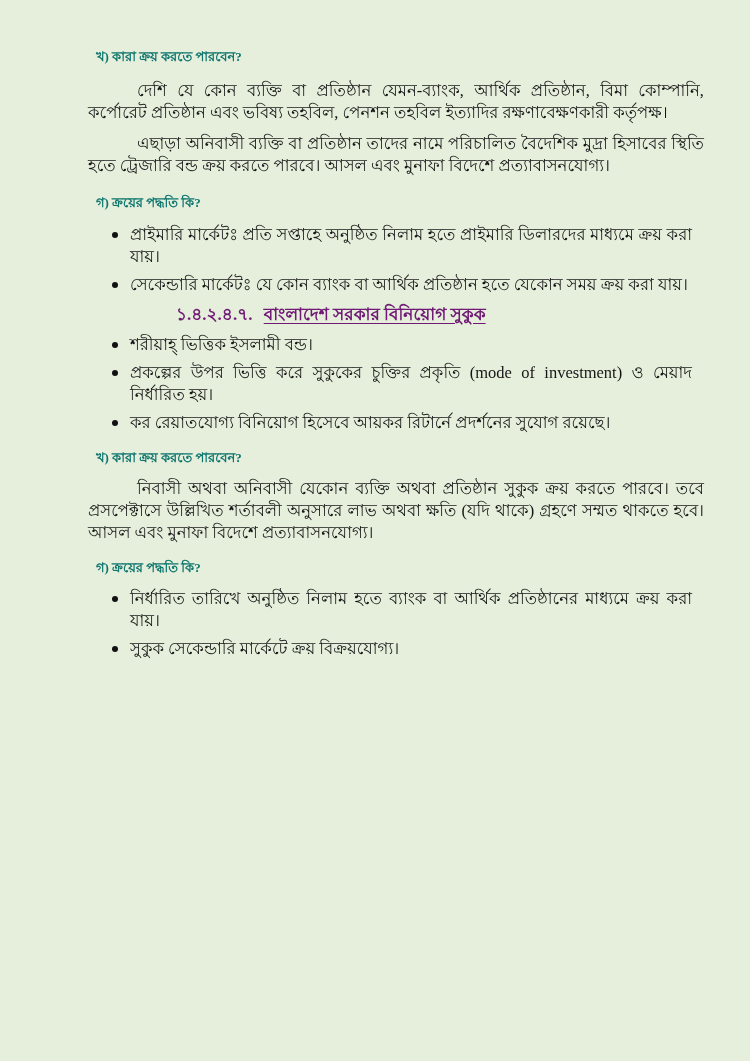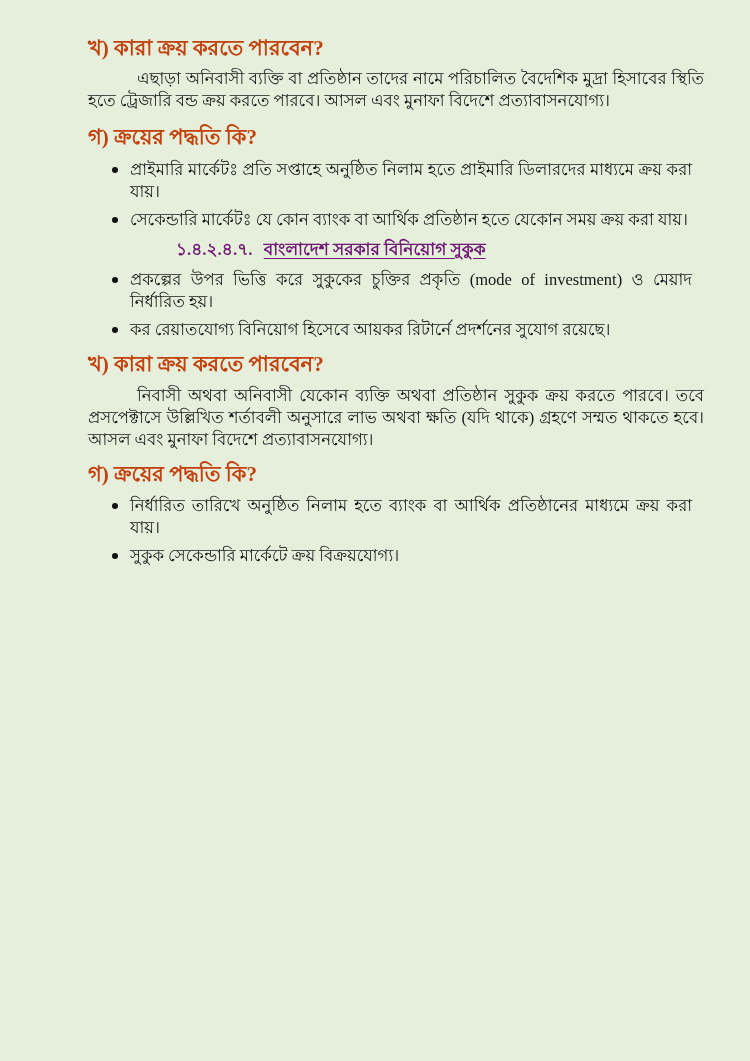--- a/index.html
+++ b/index.html
@@ -8,25 +8,25 @@
     height: 1061px;
     background: #e5efdc;
     box-sizing: border-box;
     padding: 38px 46px 0 88px;
     font-family: "Liberation Serif", "DejaVu Serif", serif;
     color: #161616;
     font-size: 16.5px;
     overflow: hidden;
   }
   .hdr {
-    color: #c2410c;
-    font-size: 21px;
+    color: #0f766e;
+    font-size: 13px;
     font-weight: bold;
     line-height: 21px;
-    margin: 0;
+    margin: 8px;
   }
   .para {
     margin: 13px 0 0 0;
     line-height: 22px;
     text-align: justify;
     text-indent: 49px;
   }
   .bullets {
     margin: 11px 12px 0 0;
     padding: 0;
@@ -65,20 +65,21 @@
   .mt13 { margin-top: 13px; }
   .mt15 { margin-top: 15px; }
 </style>
 </head>
 <body>
 
 <div class="page">
 
   <h2 class="hdr">খ) কারা ক্রয় করতে পারবেন?</h2>
 
+  <p class="para">দেশি যে কোন ব্যক্তি বা প্রতিষ্ঠান যেমন-ব্যাংক, আর্থিক প্রতিষ্ঠান, বিমা কোম্পানি, কর্পোরেট প্রতিষ্ঠান এবং ভবিষ্য তহবিল, পেনশন তহবিল ইত্যাদির রক্ষণাবেক্ষণকারী কর্তৃপক্ষ।</p>
 
   <p class="para mt9">এছাড়া অনিবাসী ব্যক্তি বা প্রতিষ্ঠান তাদের নামে পরিচালিত বৈদেশিক মুদ্রা হিসাবের স্থিতি হতে ট্রেজারি বন্ড ক্রয় করতে পারবে। আসল এবং মুনাফা বিদেশে প্রত্যাবাসনযোগ্য।</p>
 
   <h2 class="hdr mt15">গ) ক্রয়ের পদ্ধতি কি?</h2>
 
   <ul class="bullets">
     <li>
       <span class="dot"></span>
       <span>প্রাইমারি মার্কেটঃ প্রতি সপ্তাহে অনুষ্ঠিত নিলাম হতে প্রাইমারি ডিলারদের মাধ্যমে ক্রয় করা যায়।</span>
     </li>
@@ -88,20 +89,24 @@
     </li>
   </ul>
 
   <div class="sukuk-heading">
     <span class="num">১.৪.২.৪.৭.</span>
     <span class="ttl">বাংলাদেশ সরকার বিনিয়োগ সুকুক</span>
   </div>
 
 
   <ul class="bullets mt9">
+    <li>
+      <span class="dot"></span>
+      <span>শরীয়াহ্ ভিত্তিক ইসলামী বন্ড।</span>
+    </li>
     <li>
       <span class="dot"></span>
       <span>প্রকল্পের উপর ভিত্তি করে সুকুকের চুক্তির প্রকৃতি (mode of investment) ও মেয়াদ নির্ধারিত হয়।</span>
     </li>
     <li>
       <span class="dot"></span>
       <span>কর রেয়াতযোগ্য বিনিয়োগ হিসেবে আয়কর রিটার্নে প্রদর্শনের সুযোগ রয়েছে।</span>
     </li>
   </ul>
 

